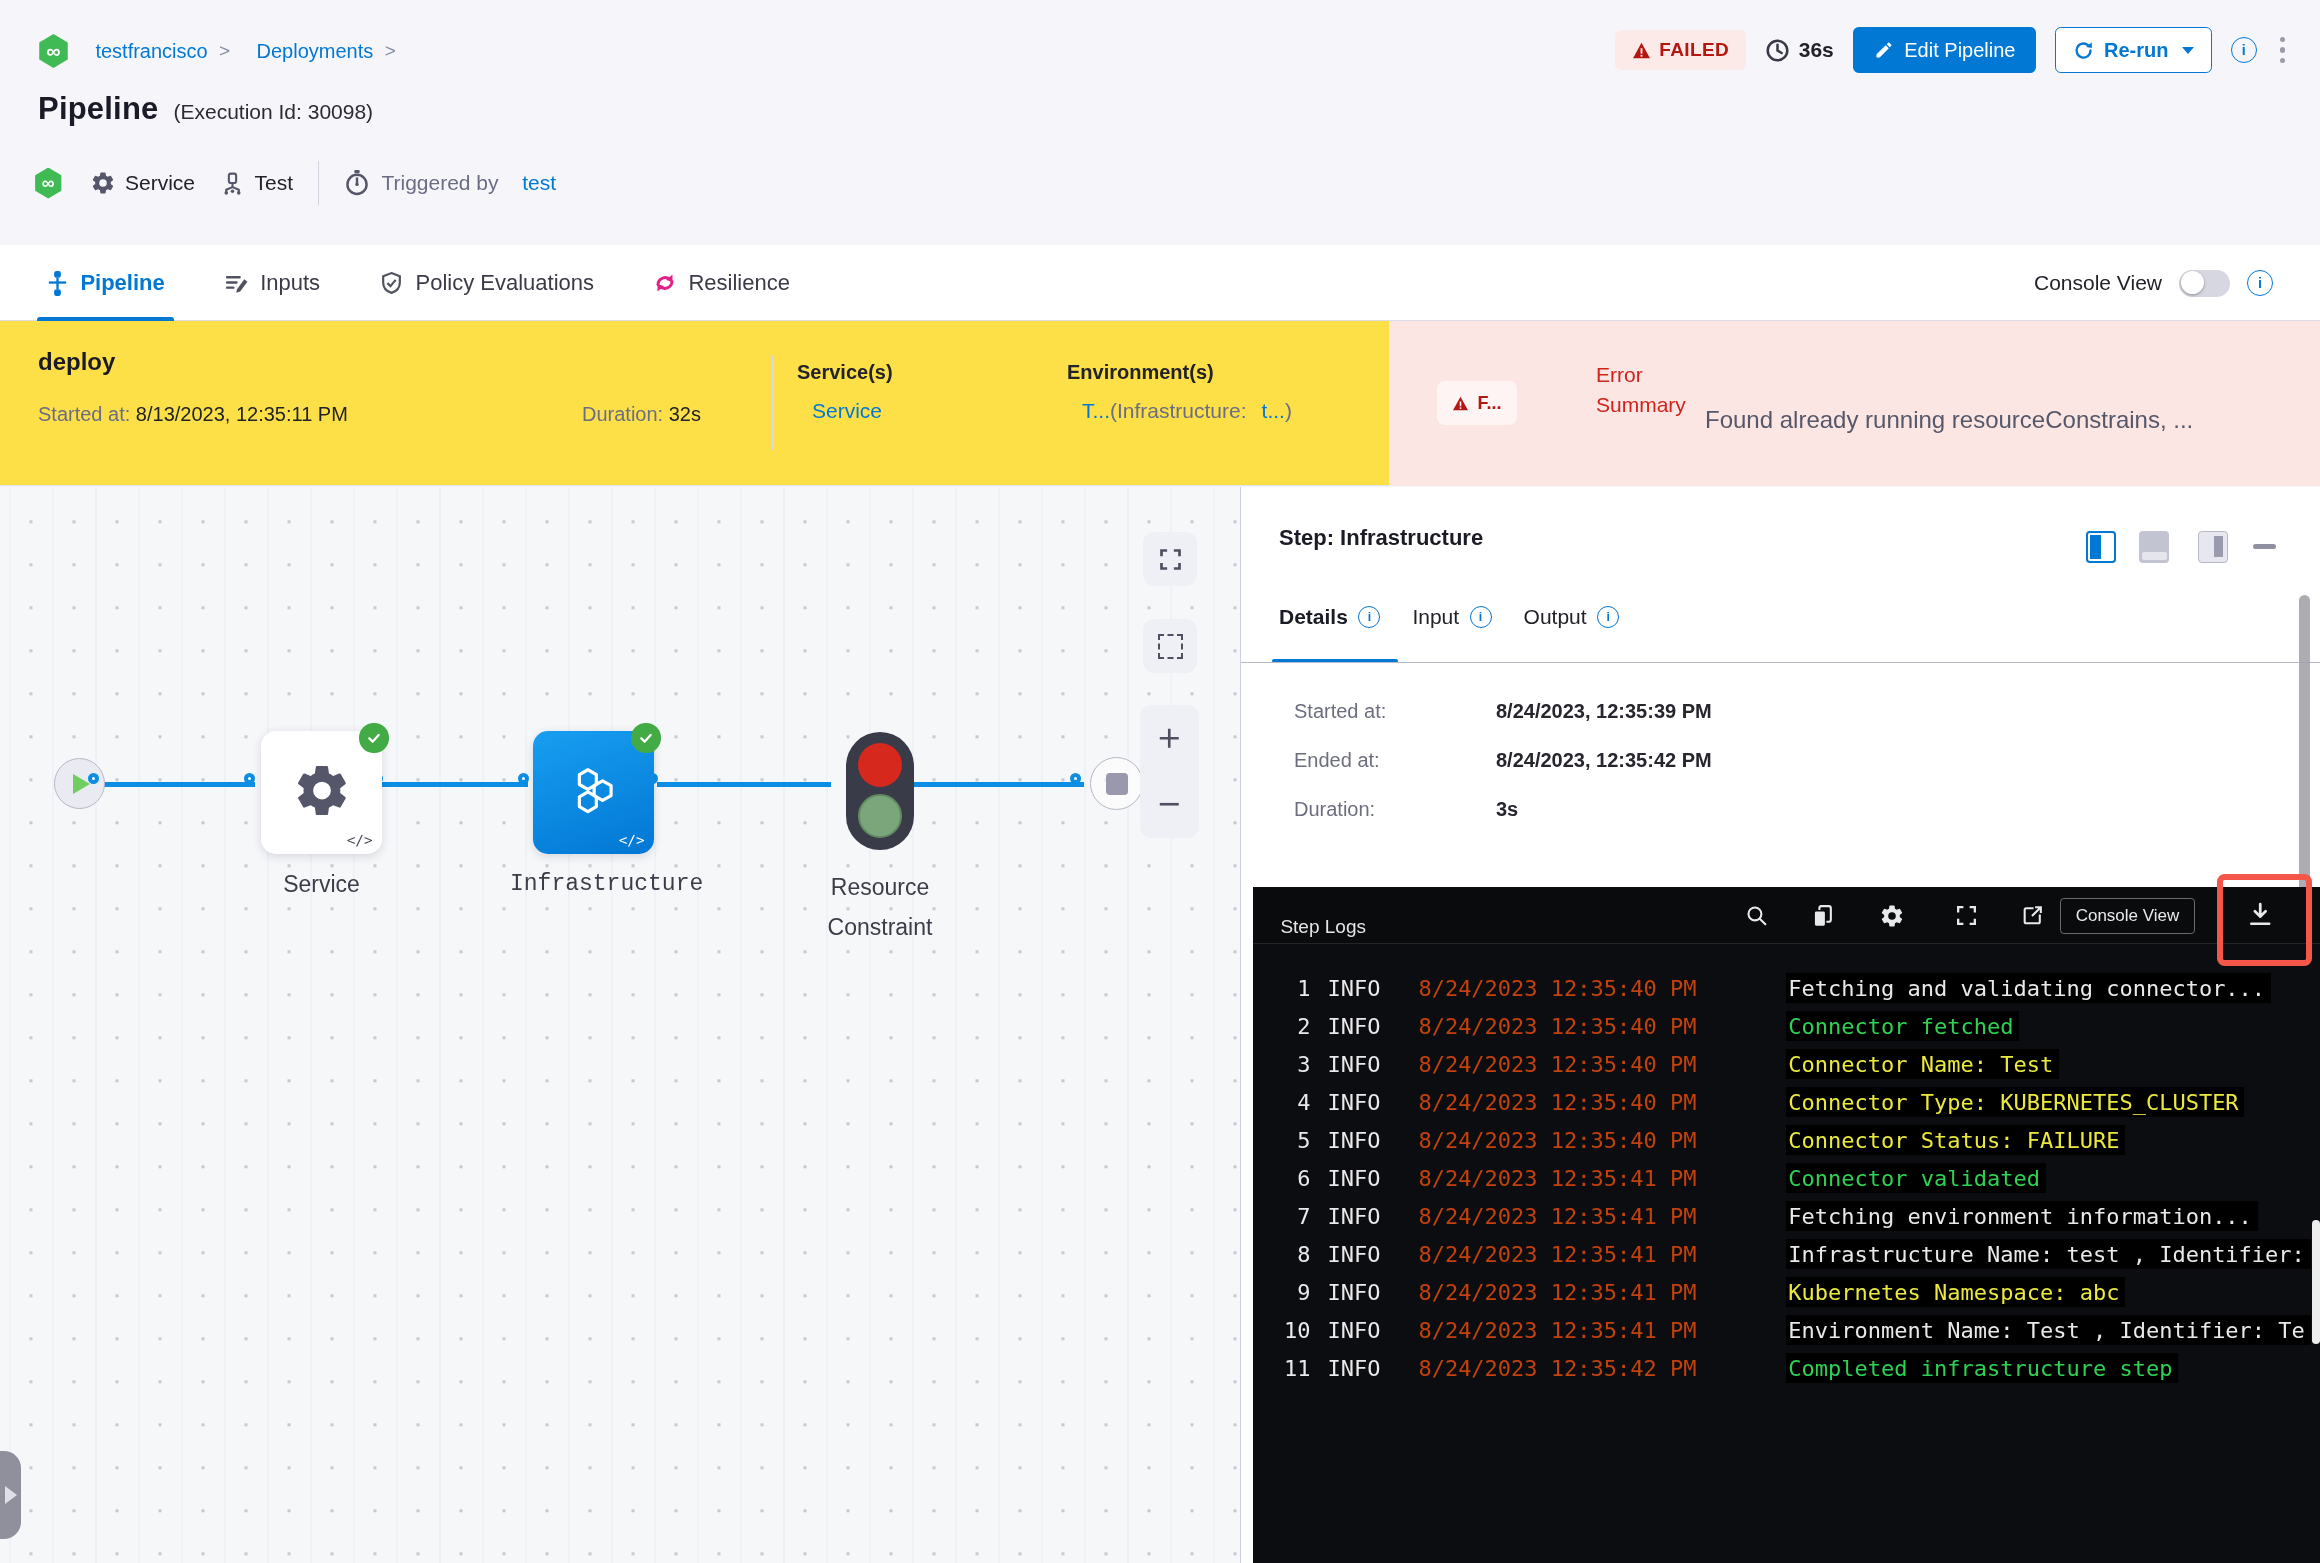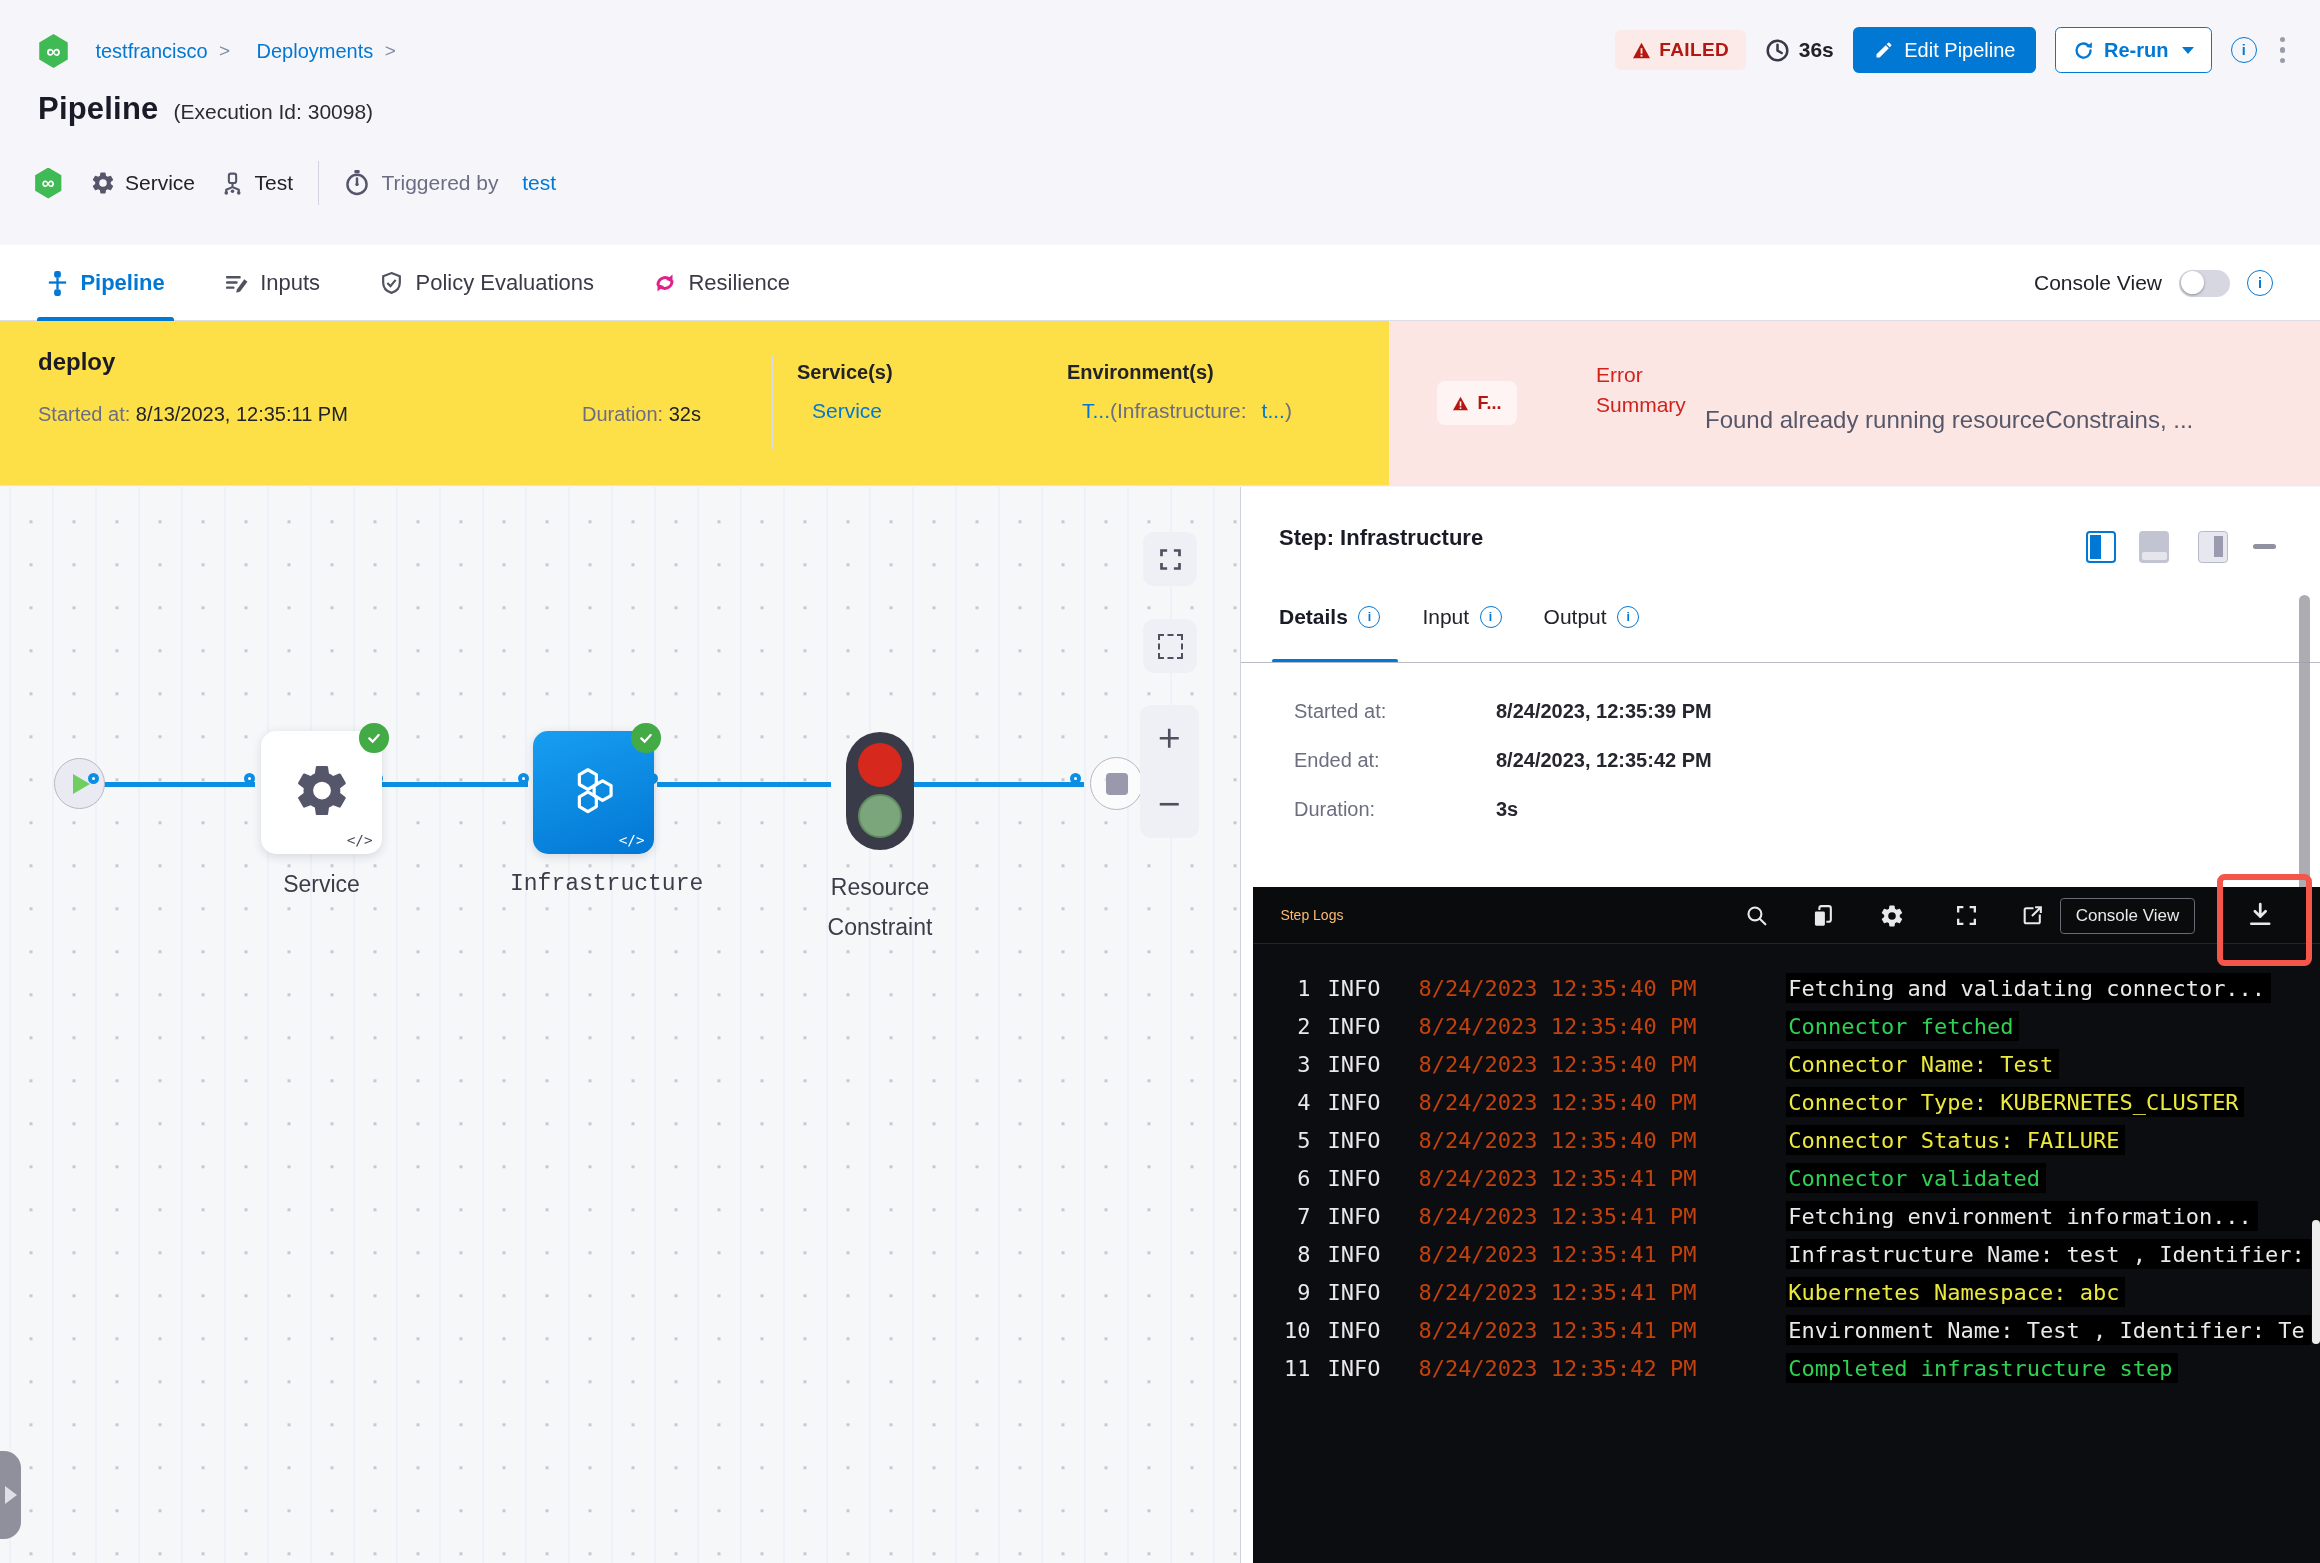--- a/index.html
+++ b/index.html
@@ -110,37 +110,37 @@
   .panel{position:absolute;left:1240px;top:0;width:1080px;height:1077px;background:#fff;border-left:1px solid #cfd1dc;}
   .panel-title{position:absolute;left:38px;top:38px;font-size:22px;font-weight:700;color:#1b1b28;}
   .layout-icon{position:absolute;top:44px;width:30px;height:32px;border-radius:3.8px;cursor:pointer;}
   .li-1{left:845px;border:2.4px solid var(--c-primary);background:#fff;}
   .li-1 i{position:absolute;left:1.9px;top:1.9px;width:11.4px;height:24px;background:var(--c-primary);display:block;}
   .li-2{left:898px;background:#c3c4d2;}
   .li-2 i{position:absolute;left:2.9px;bottom:2.9px;width:25px;height:8.6px;background:#e4e5ed;display:block;border-radius:1.9px;}
   .li-3{left:957px;background:#e6e7ef;border:1.9px solid #b9bac9;}
   .li-3 i{position:absolute;right:3.8px;top:3.8px;width:9.5px;height:21px;background:#9a9bae;display:block;}
   .minimize-dash{position:absolute;left:1012px;top:57px;width:23px;height:4.8px;border-radius:2.9px;background:#8f90a0;cursor:pointer;}
-  .panel-tabs{position:absolute;left:38px;top:118px;display:flex;align-items:flex-end;gap:42px;}
+  .panel-tabs{position:absolute;left:38px;top:118px;display:flex;align-items:flex-end;gap:32px;}
   .ptab{display:flex;align-items:center;gap:10.5px;font-size:21px;color:#22222a;cursor:pointer;}
   .ptab.active b{font-weight:700;color:#1b1b28;}
   .ptab .nfo{width:22px;height:22px;border:1.6px solid var(--c-primary);border-radius:50%;color:var(--c-primary);
     display:flex;align-items:center;justify-content:center;font-size:12.4px;font-weight:700;}
   .ptab-underline{position:absolute;left:31px;top:172px;width:126px;height:3.8px;border-radius:1.9px;background:var(--c-primary);}
   .ptab-border{position:absolute;left:0;top:175px;width:1080px;height:1px;background:#b9bac8;}
   .meta-grid{position:absolute;left:53px;top:213px;}
   .meta-line{display:flex;margin-bottom:26px;font-size:20px;}
   .meta-line .k{width:202px;color:#6c6e80;}
   .meta-line .v{color:#26262e;font-weight:700;}
   .panel-scroll{position:absolute;left:1058px;top:108px;width:10.5px;height:723px;background:#9d9da5;border-radius:5.7px;opacity:.85;cursor:pointer;}
 
   
   .logs{position:absolute;left:12.4px;top:400px;width:1068px;height:676px;background:#0c0d10;}
   .logs-header{position:absolute;left:0;top:0;width:100%;height:57px;background:#0a0b0d;border-bottom:1px solid #232428;}
-  .logs-title{position:absolute;left:27px;top:20px;font-size:14px;color:#fdba74;}
+  .logs-title{position:absolute;left:27px;top:29px;font-size:19px;color:#e5e5e5;}
   .licon{position:absolute;top:16px;color:#e9e9ec;cursor:pointer;}
   .console-btn{position:absolute;left:807px;top:10.5px;height:36px;padding:0 14.3px;background:transparent;border:1px solid #6a6b72;
     border-radius:3.8px;color:#e9e9ec;font-size:17px;font-family:inherit;cursor:pointer;}
   .dl-wrap{position:absolute;left:993px;top:13.3px;color:#e9e9ec;cursor:pointer;}
   .highlight-box{position:absolute;left:964px;top:-13.3px;width:95px;height:92px;border:6.7px solid var(--c-highlight-red);border-radius:7.6px;z-index:5;}
   .log-body{position:absolute;left:0;top:57px;width:100%;height:619px;overflow:hidden;padding-top:25px;
     font-family:"DejaVu Sans Mono",monospace;font-size:22px;}
   .log-row{display:flex;align-items:center;height:38px;padding-left:19px;white-space:nowrap;}
   .log-row .ln{width:38px;text-align:right;margin-right:17px;color:#e9e9ec;}
   .log-row .lv{width:59px;margin-right:32px;color:#e9e9ec;}

